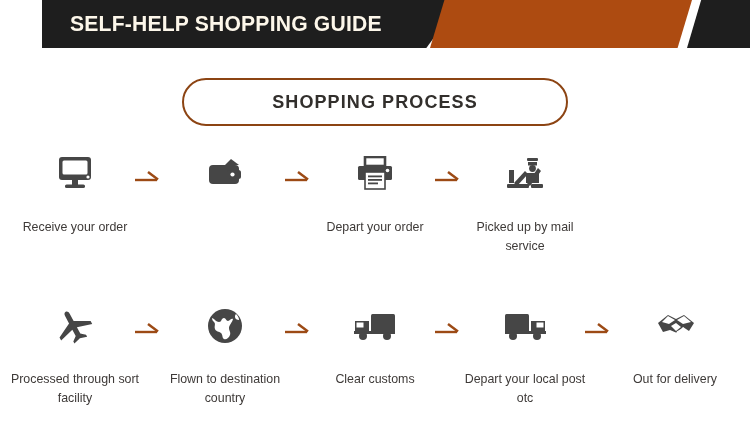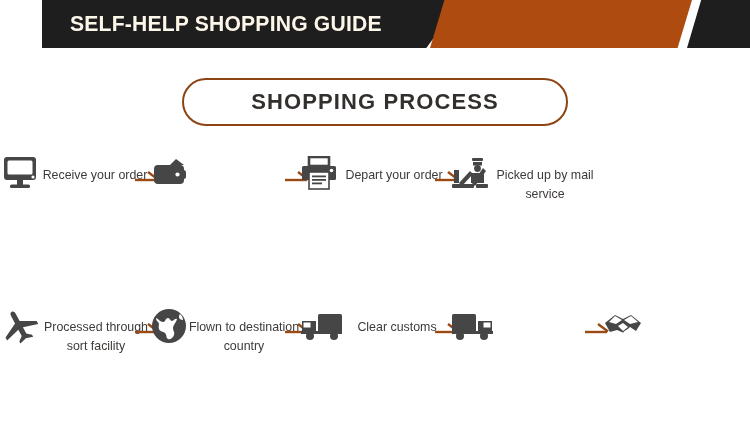--- a/index.html
+++ b/index.html
@@ -85,41 +85,41 @@
     box-sizing: border-box;
     border: 2px solid #8c4413;
     border-radius: 26px;
     background: #ffffff;
     display: flex;
     align-items: center;
     justify-content: center;
   }
   .pill-text {
     color: #322f2c;
-    font-size: 22px;
+    font-size: 18px;
     font-weight: bold;
     letter-spacing: 1.1px;
     white-space: nowrap;
   }
 
   
   .row {
     position: absolute;
     left: 0;
     width: 750px;
     display: flex;
   }
   .row-1 { top: 148px; }
   .row-2 { top: 300px; }
 
   .step {
     width: 150px;
     display: flex;
-    flex-direction: row;
-    align-items: flex-start;
+    flex-direction: column;
+    align-items: center;
     position: relative;
   }
   .icon-box {
     height: 52px;
     display: flex;
     align-items: center;
     justify-content: center;
   }
   .icon-box svg { display: block; }
   .step-label {
@@ -281,33 +281,35 @@
     <div class="icon-box">
       <svg width="44" height="32" viewBox="0 0 44 32">
         <rect x="2" y="4" width="24" height="18" rx="1.5" fill="#464646"></rect>
         <path d="M28 11 h14 v11 h-14 z" fill="#464646"></path>
         <path d="M33.5 12.5 h7 v5 h-7 z" fill="#ffffff"></path>
         <rect x="2" y="21" width="41" height="3" fill="#464646"></rect>
         <circle cx="10" cy="26" r="4" fill="#464646"></circle>
         <circle cx="34" cy="26" r="4" fill="#464646"></circle>
       </svg>
     </div>
+    <div class="step-label">Depart your local post otc</div>
     <svg class="arrow" viewBox="0 0 30 14">
       <path d="M1 10 H23" stroke="#9c4a15" stroke-width="2.4" fill="none"></path>
       <path d="M14 2 L24 9.5" stroke="#9c4a15" stroke-width="2.4" fill="none"></path>
     </svg>
   </div>
 
   <div class="step">
     <div class="icon-box">
       <svg width="44" height="32" viewBox="0 0 44 32">
         <path d="M5 13 L15 5 L23 9 L31 5 L41 13 L36 21 L30 17 L24 23 L17 20 L10 22 Z" fill="#464646"></path>
         <path d="M15 6 L22 10 L16 14 L9 12 Z" fill="#ffffff"></path>
         <path d="M31 6 L24 10 L30 14 L38 12 Z" fill="#ffffff"></path>
         <path d="M18 16 L23 13 L28 17 L23 21 Z" fill="#ffffff"></path>
         <path d="M24 22 L31 18" stroke="#ffffff" stroke-width="1.4"></path>
         <path d="M22 24 L29 20" stroke="#ffffff" stroke-width="1.4"></path>
         <path d="M20 26 L26 22" stroke="#ffffff" stroke-width="1.4"></path>
       </svg>
     </div>
+    <div class="step-label">Out for delivery</div>
   </div>
 
 </div>
 
 </body></html>

